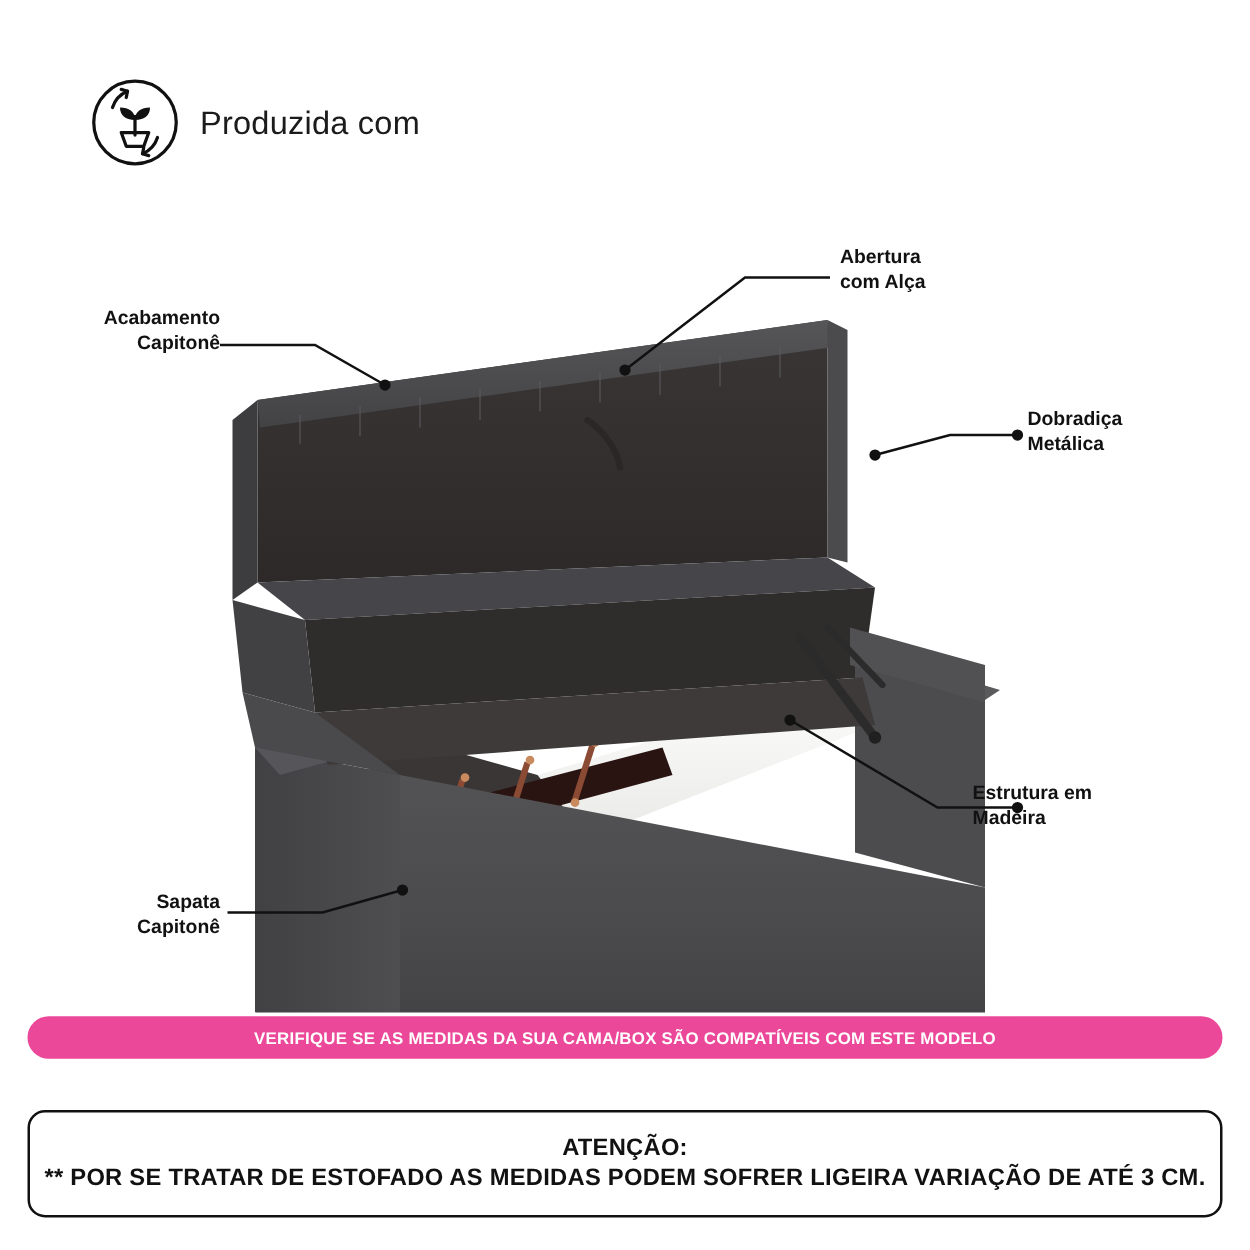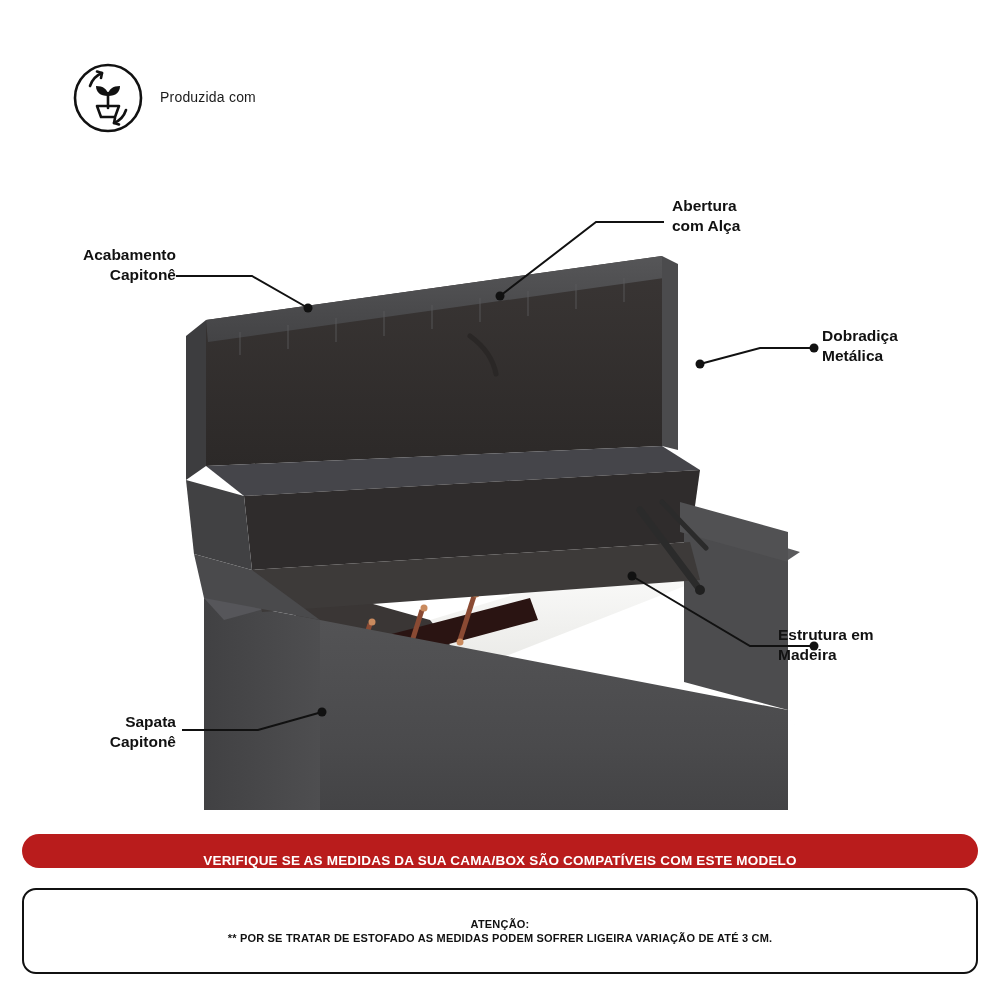--- a/index.html
+++ b/index.html
@@ -18,21 +18,21 @@
 
   
   .badge {
     position: absolute;
     left: 72px; top: 62px;
     display: flex; align-items: center; gap: 16px;
   }
   .badge-icon { width: 72px; height: 72px; flex: 0 0 72px; }
   .badge-text { line-height: 1.25; }
   .badge-line1 {
-    font-size: 14px; color: #1b1b1b; font-weight: 400;
+    font-size: 26px; color: #1b1b1b; font-weight: 400;
     letter-spacing: .2px;
   }
   .badge-line2 {
     font-size: 21px; color: #111111; font-weight: bold;
     letter-spacing: .2px;
   }
 
   
   #stage {
     position: absolute;
@@ -55,45 +55,45 @@
 
   #cal-abertura   { left: 672px; top: 196px; }
   #cal-acabamento { left: 58px;  top: 245px; width: 118px; }
   #cal-dobradica  { left: 822px; top: 326px; }
   #cal-estrutura  { left: 778px; top: 625px; }
   #cal-sapata     { left: 70px;  top: 712px; width: 106px; }
 
   
   .notice-red {
     position: absolute;
-    left: 22px; top: 834px;
+    left: 22px; top: 813px;
     width: 956px; height: 34px;
-    background: #b91c1c;
+    background: #ec4899;
     border-radius: 17px;
-    display: flex; align-items: flex-end; justify-content: center;
+    display: flex; align-items: center; justify-content: center;
   }
   .notice-red span {
     color: #ffffff;
     font-size: 13.5px;
     font-weight: bold;
     letter-spacing: .2px;
   }
   .notice-box {
     position: absolute;
     left: 22px; top: 888px;
     width: 956px; height: 86px;
     border: 2px solid #111111;
     border-radius: 14px;
     display: flex; flex-direction: column;
     align-items: center; justify-content: center;
     gap: 2px;
     background: #ffffff;
   }
   .notice-box .l {
-    font-size: 11px; font-weight: bold; color: #111111;
+    font-size: 19px; font-weight: bold; color: #111111;
     letter-spacing: .2px; text-align: center;
   }
 </style>
 </head>
 <body>
 
 <div id="root">
 
   <div class="badge">
     <span class="badge-icon">

